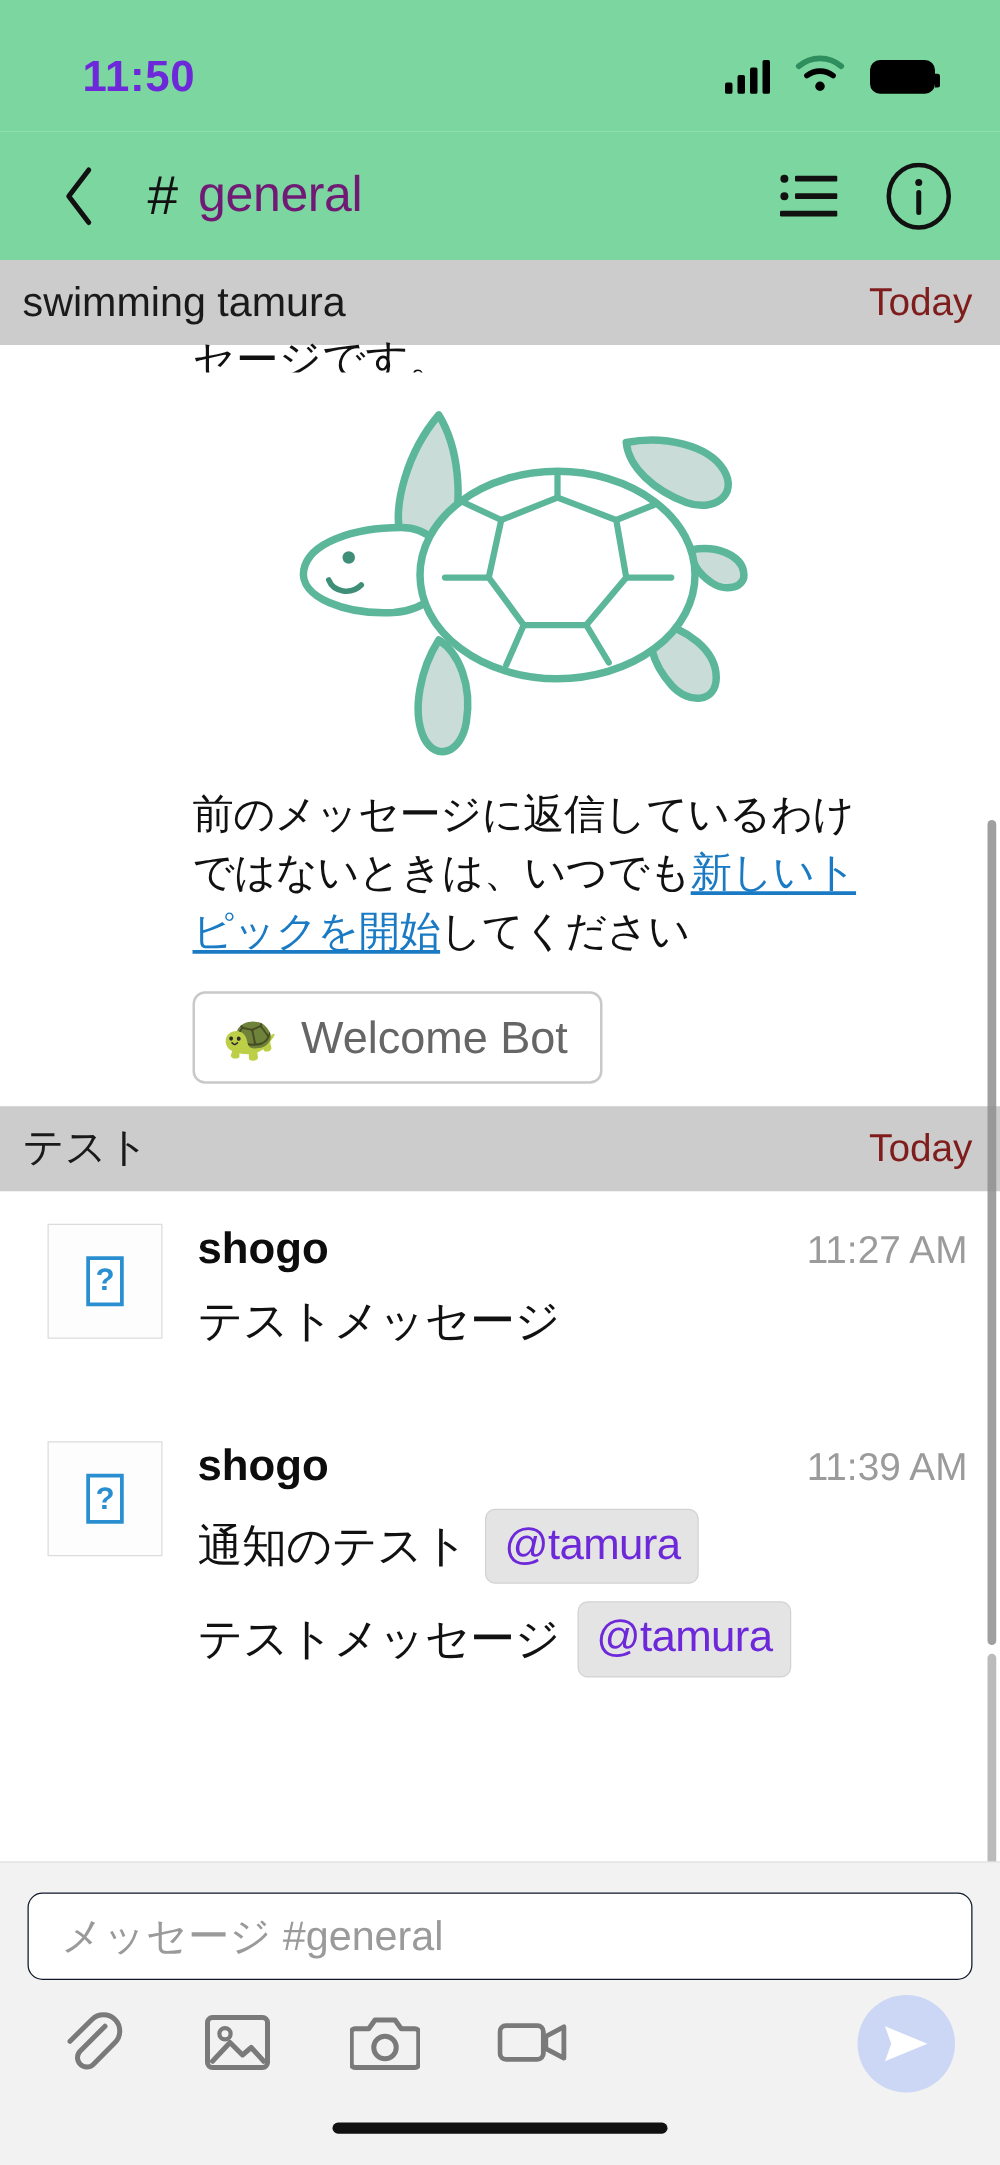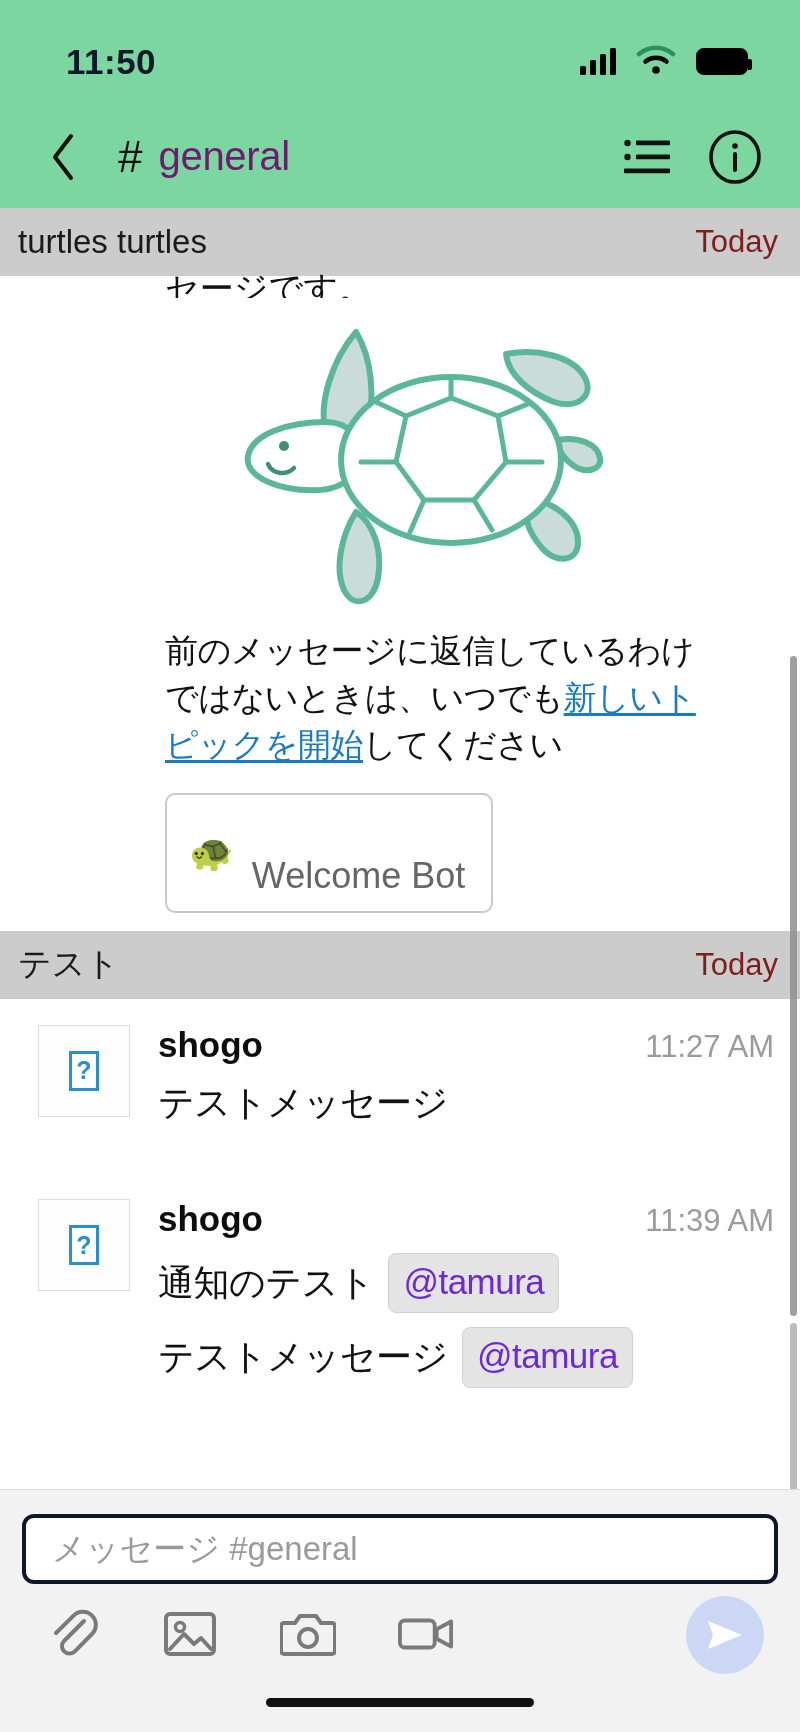--- a/index.html
+++ b/index.html
@@ -22,21 +22,21 @@
     height: 105px;
     flex: 0 0 105px;
     display: flex;
     align-items: center;
     justify-content: space-between;
     padding: 18px 52px 0 66px;
   }
   .status-time {
     font-size: 35px;
     font-weight: 600;
-    color: #0f172a;
+    color: #6d28d9;
     letter-spacing: 0.5px;
   }
   .status-icons {
     display: flex;
     align-items: center;
     gap: 20px;
   }
   .signal {
     display: flex;
     align-items: flex-end;
@@ -128,21 +128,21 @@
   .topic-name {
     font-size: 33px;
     color: #1a1a1a;
   }
   .topic-date {
     font-size: 31px;
     color: #7f1d1d;
   }
 
   .topic-body {
-    padding: 0 0 18px 12px;
+    padding: 0 0 18px 1px;
   }
 
   .clipped-line {
     font-size: 34px;
     color: #111;
     padding-left: 153px;
     height: 34px;
     overflow: hidden;
     line-height: 48px;
     margin-top: -12px;
@@ -172,21 +172,21 @@
     margin: 24px 0 0 153px;
     display: inline-flex;
     align-items: center;
     gap: 18px;
     border: 2px solid #c9c9c9;
     border-radius: 10px;
     background: #fff;
     padding: 14px 26px 14px 22px;
   }
   .bot-chip .emoji { font-size: 36px; line-height: 1; }
-  .bot-chip .label { font-size: 36px; color: #666; margin-top: 46px; }
+  .bot-chip .label { font-size: 36px; color: #666; }
 
   
   .msg {
     display: flex;
     padding: 26px 22px 10px 38px;
   }
   .avatar {
     width: 92px; height: 92px;
     flex: 0 0 92px;
     border: 1px solid #dcdcdc;
@@ -271,21 +271,21 @@
   .composer {
     flex: 0 0 auto;
     background: #F2F2F2;
     border-top: 1px solid #dcdcdc;
     padding: 24px 22px 10px 22px;
   }
   .composer-input {
     width: 100%;
     height: 70px;
     background: #fff;
-    border: 4px solid #0f172a;
+    border: 1px solid #0f172a;
     border-radius: 12px;
     padding: 0 26px;
     font-size: 33px;
     color: #9a9a9a;
     display: flex;
     align-items: center;
     letter-spacing: 0px;
   }
   .composer-tools {
     display: flex;
@@ -369,21 +369,21 @@
           <circle cx="27" cy="16" r="2.8" fill="#111"></circle>
           <rect x="25" y="22" width="4" height="20" rx="2" fill="#111"></rect>
         </svg>
       </span>
     </div>
   </div>
 
   <div class="body">
 
     <div class="topic-header">
-      <span class="topic-name">turtles turtles</span>
+      <span class="topic-name">swimming tamura</span>
       <span class="topic-date">Today</span>
     </div>
 
     <div class="topic-body">
       <div class="clipped-line">セージです。</div>
 
       <div class="turtle-wrap">
         <svg width="400" height="300" viewBox="0 0 400 300" aria-hidden="true">
           <g fill="#c9dcd8" stroke="#5cb79a" stroke-width="6" stroke-linejoin="round" stroke-linecap="round">
 

